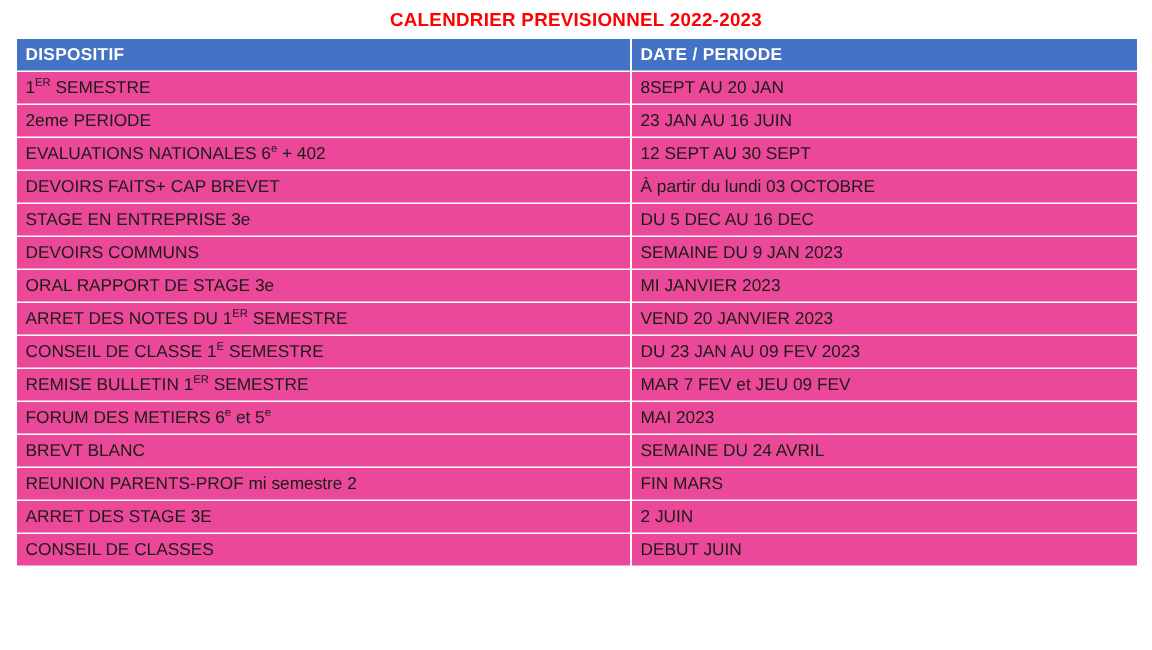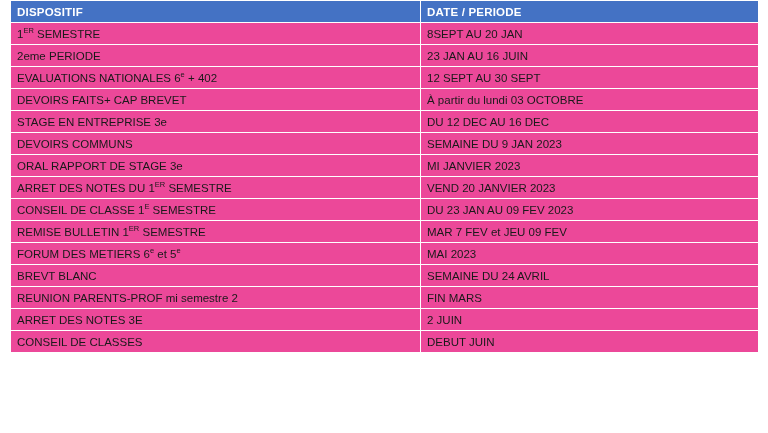--- a/index.html
+++ b/index.html
@@ -65,20 +65,21 @@
   }
   .cell-inner {
     display: block;
   }
 </style>
 </head>
 <body>
 
 <div class="page">
 
+  <div class="doc-title">CALENDRIER PREVISIONNEL 2022-2023</div>
 
   <table class="cal">
     <colgroup>
       <col class="c1">
       <col class="c2">
     </colgroup>
     <thead>
       <tr>
         <th>DISPOSITIF</th>
         <th>DATE / PERIODE</th>
@@ -100,21 +101,21 @@
             <span class="cell-inner">EVALUATIONS NATIONALES 6<sup>e</sup> + 402</span>
           </td>
         <td>12 SEPT AU 30 SEPT</td>
       </tr>
       <tr>
         <td>DEVOIRS FAITS+ CAP BREVET</td>
         <td>À partir du lundi 03 OCTOBRE</td>
       </tr>
       <tr>
         <td>STAGE EN ENTREPRISE 3e</td>
-        <td>DU 12 DEC AU 16 DEC</td>
+        <td>DU 5 DEC AU 16 DEC</td>
       </tr>
       <tr>
         <td>DEVOIRS COMMUNS</td>
         <td>SEMAINE DU 9 JAN 2023</td>
       </tr>
       <tr>
         <td>ORAL RAPPORT DE STAGE 3e</td>
         <td>MI JANVIER 2023</td>
       </tr>
       <tr>
@@ -143,21 +144,21 @@
       </tr>
       <tr>
         <td>BREVT BLANC</td>
         <td>SEMAINE DU 24 AVRIL</td>
       </tr>
       <tr>
         <td>REUNION PARENTS-PROF mi semestre 2</td>
         <td>FIN MARS</td>
       </tr>
       <tr>
-        <td>ARRET DES NOTES 3E</td>
+        <td>ARRET DES STAGE 3E</td>
         <td>2 JUIN</td>
       </tr>
       <tr>
         <td>CONSEIL DE CLASSES</td>
         <td>DEBUT JUIN</td>
       </tr>
     </tbody>
   </table>
 
 </div>

